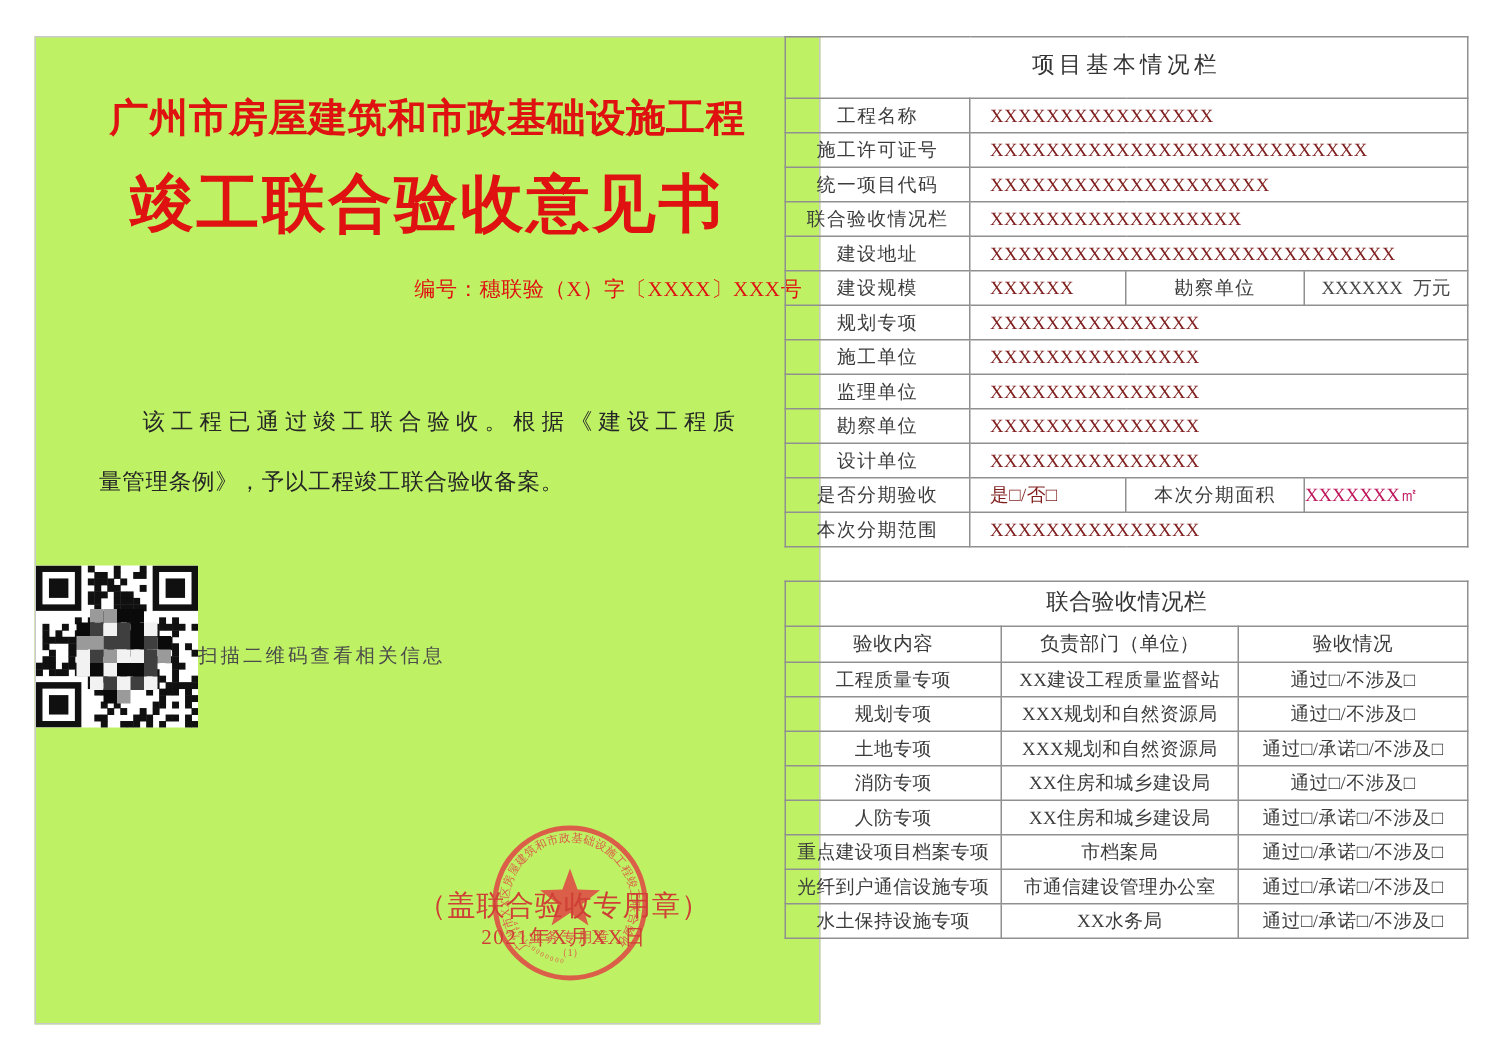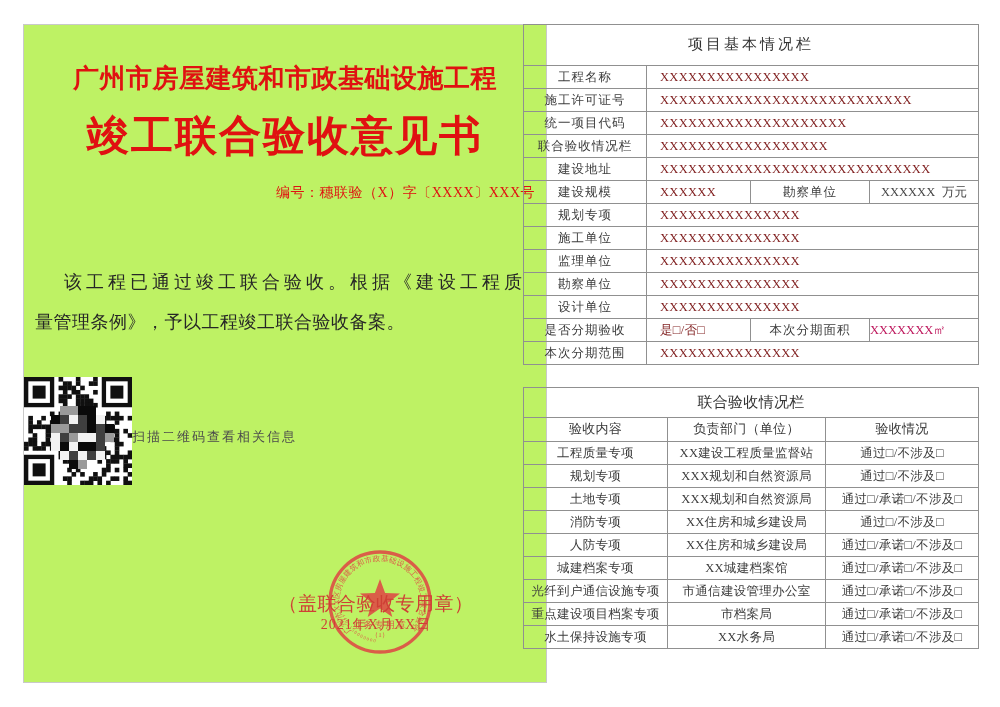--- a/index.html
+++ b/index.html
@@ -20,22 +20,22 @@
   }
   .title2 {
     position:absolute; top:83px; left:0; right:0; text-align:center;
     font-size:42px; font-weight:bold; color:#e01111; letter-spacing:2px; white-space:nowrap;
   }
   .serial {
     position:absolute; top:159px; right:11px; color:#e01111;
     font-size:14px; letter-spacing:0.5px; white-space:nowrap;margin-left:48px;
   }
   .doc-body {
-    position:absolute; top:237px; left:11px; width:414px;
-    font-size:18px; color:#262626; line-height:40px;
+    position:absolute; top:237px; left:42px; width:414px;
+    font-size:15px; color:#262626; line-height:40px;
   }
   .doc-body .line { white-space:nowrap; }
   .doc-body .line1 { text-indent:29px; letter-spacing:4px; }
   .doc-body .line2 { letter-spacing:0.5px; }
   .qr-block {
     position:absolute; top:352px; left:0; right:0;
     display:flex; flex-direction:row; align-items:center;
   }
   .qr-svg { width:108px; height:108px; background:#fff; }
   .qr-caption { margin-top:11px; font-size:13px; color:#4b4b4b; letter-spacing:2px; }
@@ -459,34 +459,29 @@
           <td class="ctr">消防专项</td>
           <td class="ctr">XX住房和城乡建设局</td>
           <td class="ctr">通过□/不涉及□</td>
         </tr>
         <tr>
           <td class="ctr">人防专项</td>
           <td class="ctr">XX住房和城乡建设局</td>
           <td class="ctr">通过□/承诺□/不涉及□</td>
         </tr>
         <tr>
-          <td class="ctr">城建档案专项</td>
-          <td class="ctr">XX城建档案馆</td>
+          <td class="ctr">重点建设项目档案专项</td>
+          <td class="ctr">市档案局</td>
           <td class="ctr">通过□/承诺□/不涉及□</td>
         </tr>
         <tr>
           <td class="ctr">光纤到户通信设施专项</td>
           <td class="ctr">市通信建设管理办公室</td>
           <td class="ctr">通过□/承诺□/不涉及□</td>
         </tr>
         <tr>
-          <td class="ctr">重点建设项目档案专项</td>
-          <td class="ctr">市档案局</td>
-          <td class="ctr">通过□/承诺□/不涉及□</td>
-        </tr>
-        <tr>
           <td class="ctr">水土保持设施专项</td>
           <td class="ctr">XX水务局</td>
           <td class="ctr">通过□/承诺□/不涉及□</td>
         </tr>
       </tbody>
   </table>
 </div>
 
 </body></html>

